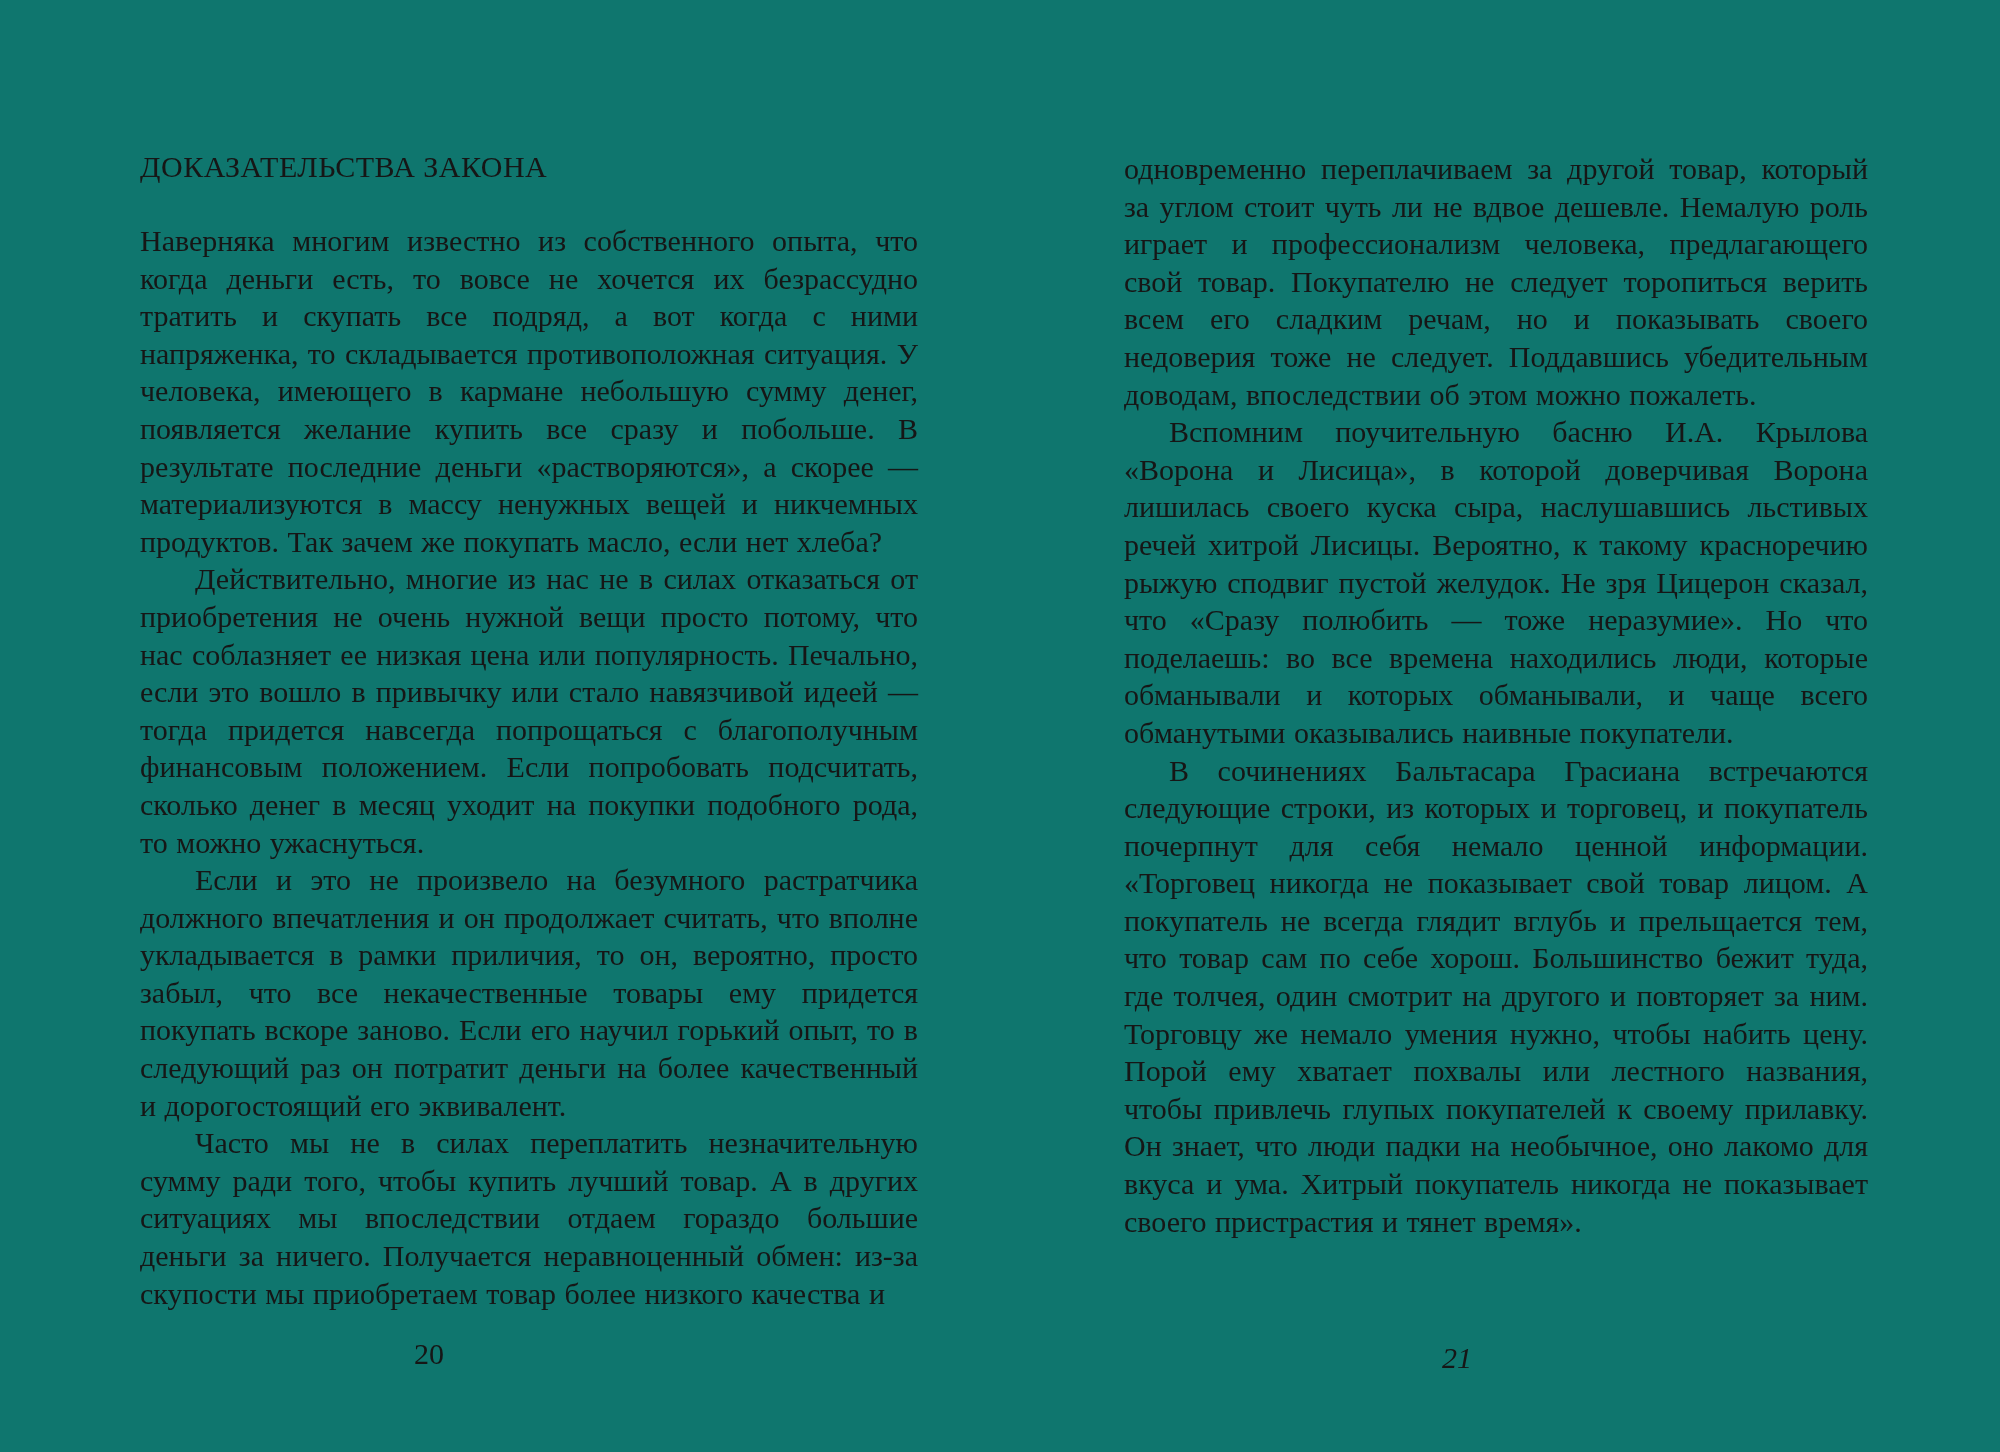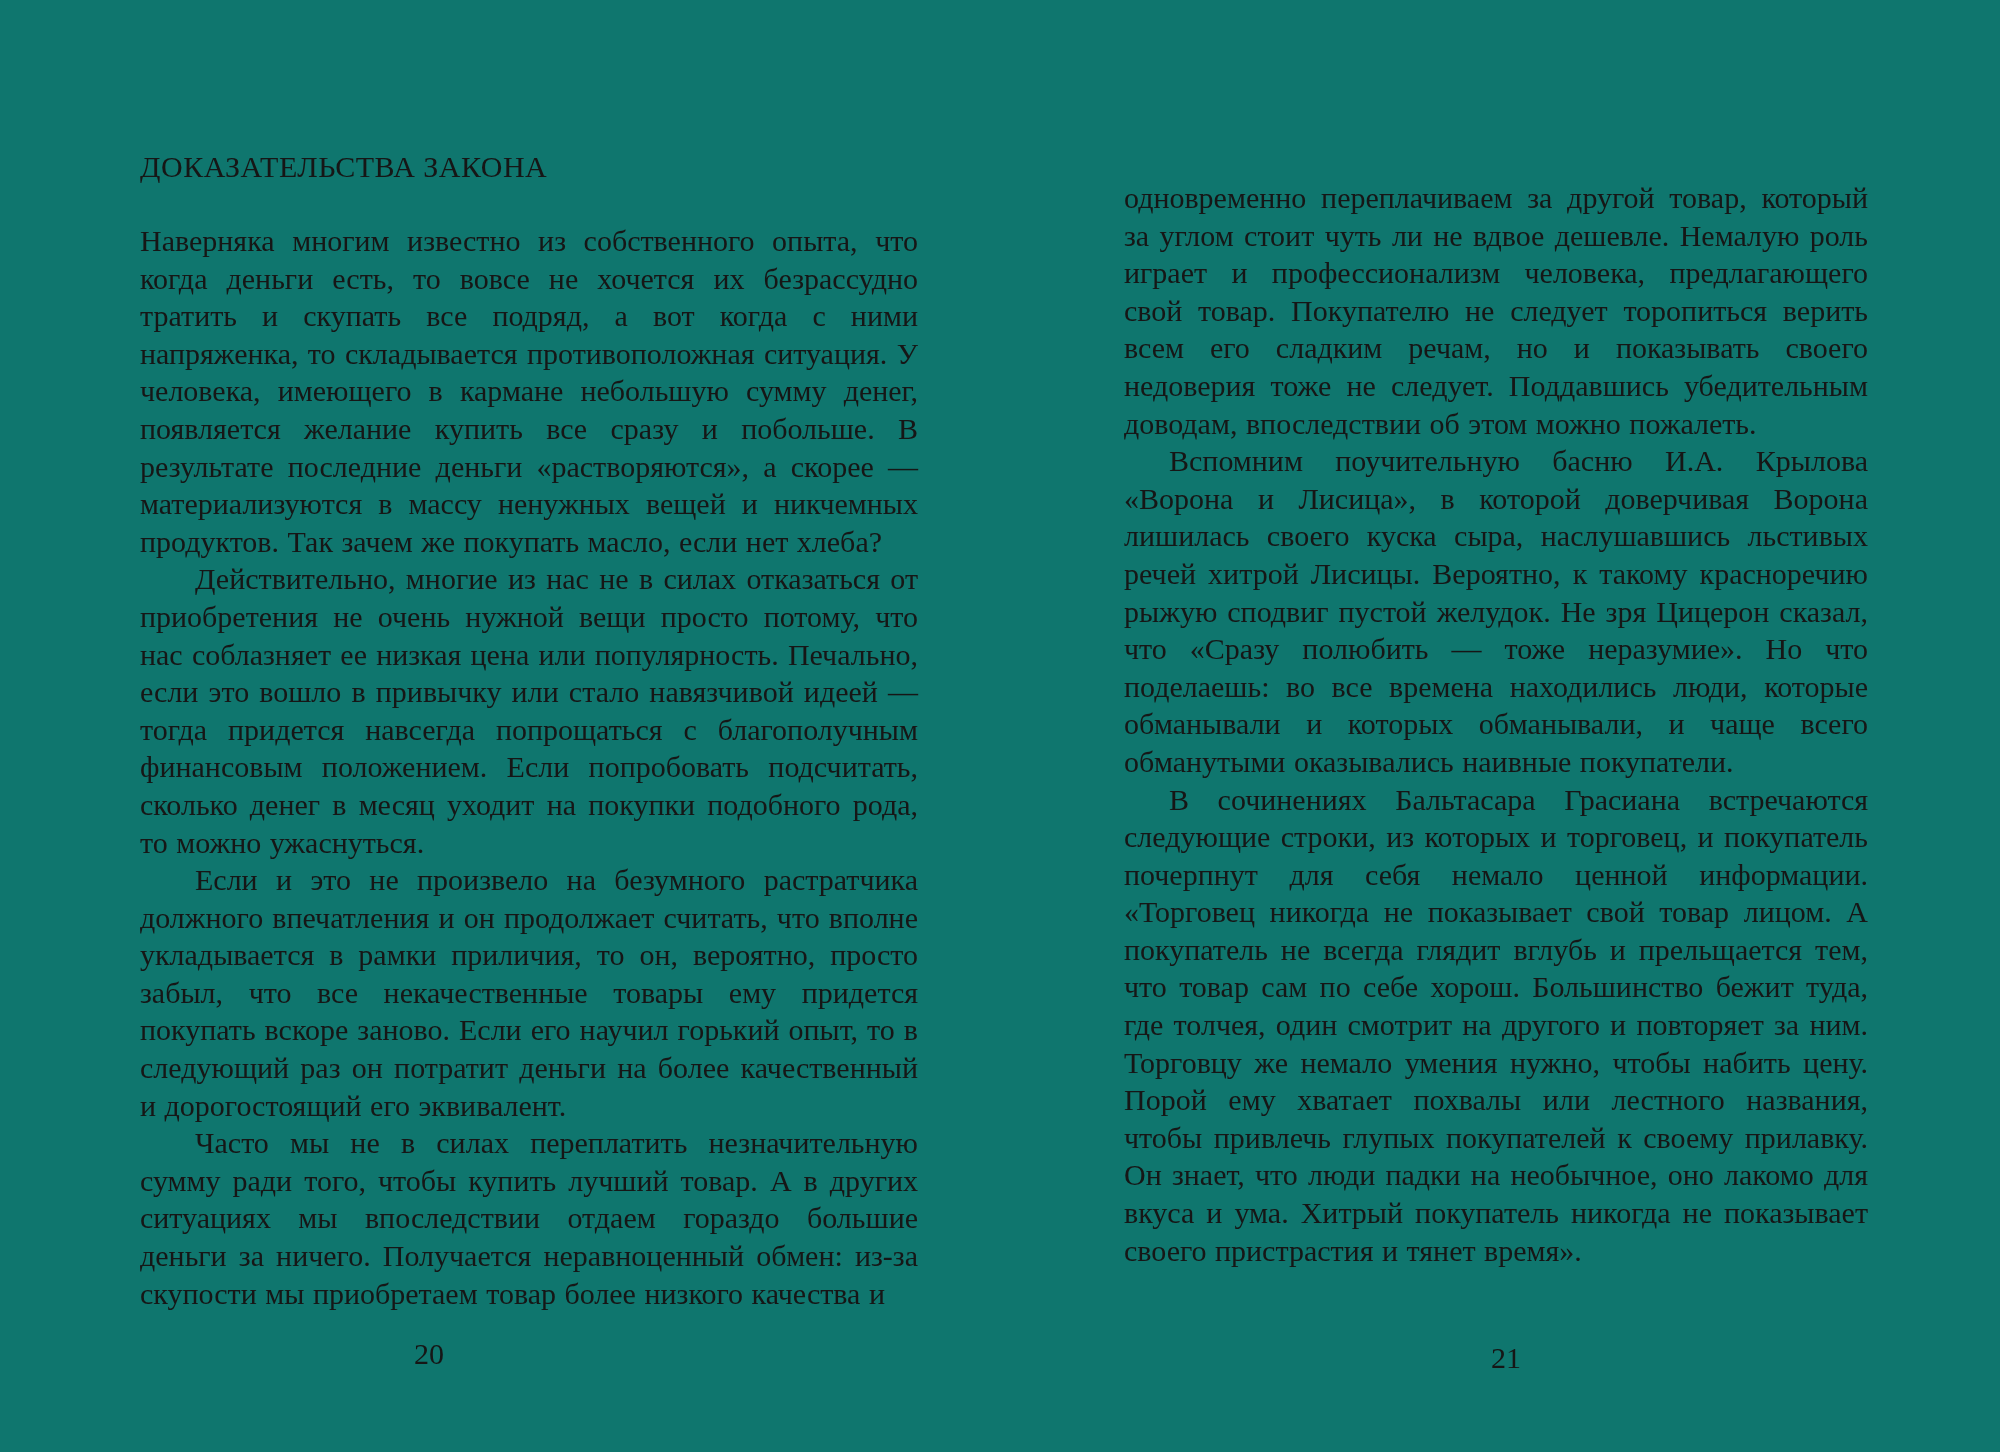--- a/index.html
+++ b/index.html
@@ -25,21 +25,20 @@
   }
   .page-left {
     left: 140px;
     top: 148px;
     width: 778px;
   }
   .page-right {
     left: 1124px;
     top: 150px;
     width: 744px;
-    margin-top: 29px;
   }
   .running-header {
     font-size: 30px;
     line-height: 38px;
     letter-spacing: 0.5px;
     margin: 0 0 36px 0;
     text-align: left;
     white-space: nowrap;
   }
   p.para {
@@ -53,21 +52,21 @@
   .page-left p.para.indent  { text-indent: 55px; }
   .page-right p.para.indent { text-indent: 45px; }
   .page-number {
     position: absolute;
     width: 80px;
     font-size: 30px;
     line-height: 36px;
     text-align: center;
   }
   .page-number-left  { left: 389px;  top: 1336px; }
-  .page-number-right { left: 1466px; top: 1340px; }
+  .page-number-right { left: 1417px; top: 1340px; font-style: italic; }
 </style>
 </head>
 <body>
 
 <div class="book">
 
   <div class="page page-left">
     <div class="running-header">ДОКАЗАТЕЛЬСТВА ЗАКОНА</div>
     <p class="para">Наверняка многим известно из собственного опыта, что когда деньги есть, то вовсе не хочется их безрассудно тратить и скупать все подряд, а вот когда с ними напряженка, то складывается противоположная ситуация. У человека, имеющего в кармане небольшую сумму денег, появляется желание купить все сразу и побольше. В результате последние деньги «растворяются», а скорее — материализуются в массу ненужных вещей и никчемных продуктов. Так зачем же покупать масло, если нет хлеба?</p>
     <p class="para indent">Действительно, многие из нас не в силах отказаться от приобретения не очень нужной вещи просто потому, что нас соблазняет ее низкая цена или популярность. Печально, если это вошло в привычку или стало навязчивой идеей — тогда придется навсегда попрощаться с благополучным финансовым положением. Если попробовать подсчитать, сколько денег в месяц уходит на покупки подобного рода, то можно ужаснуться.</p>

